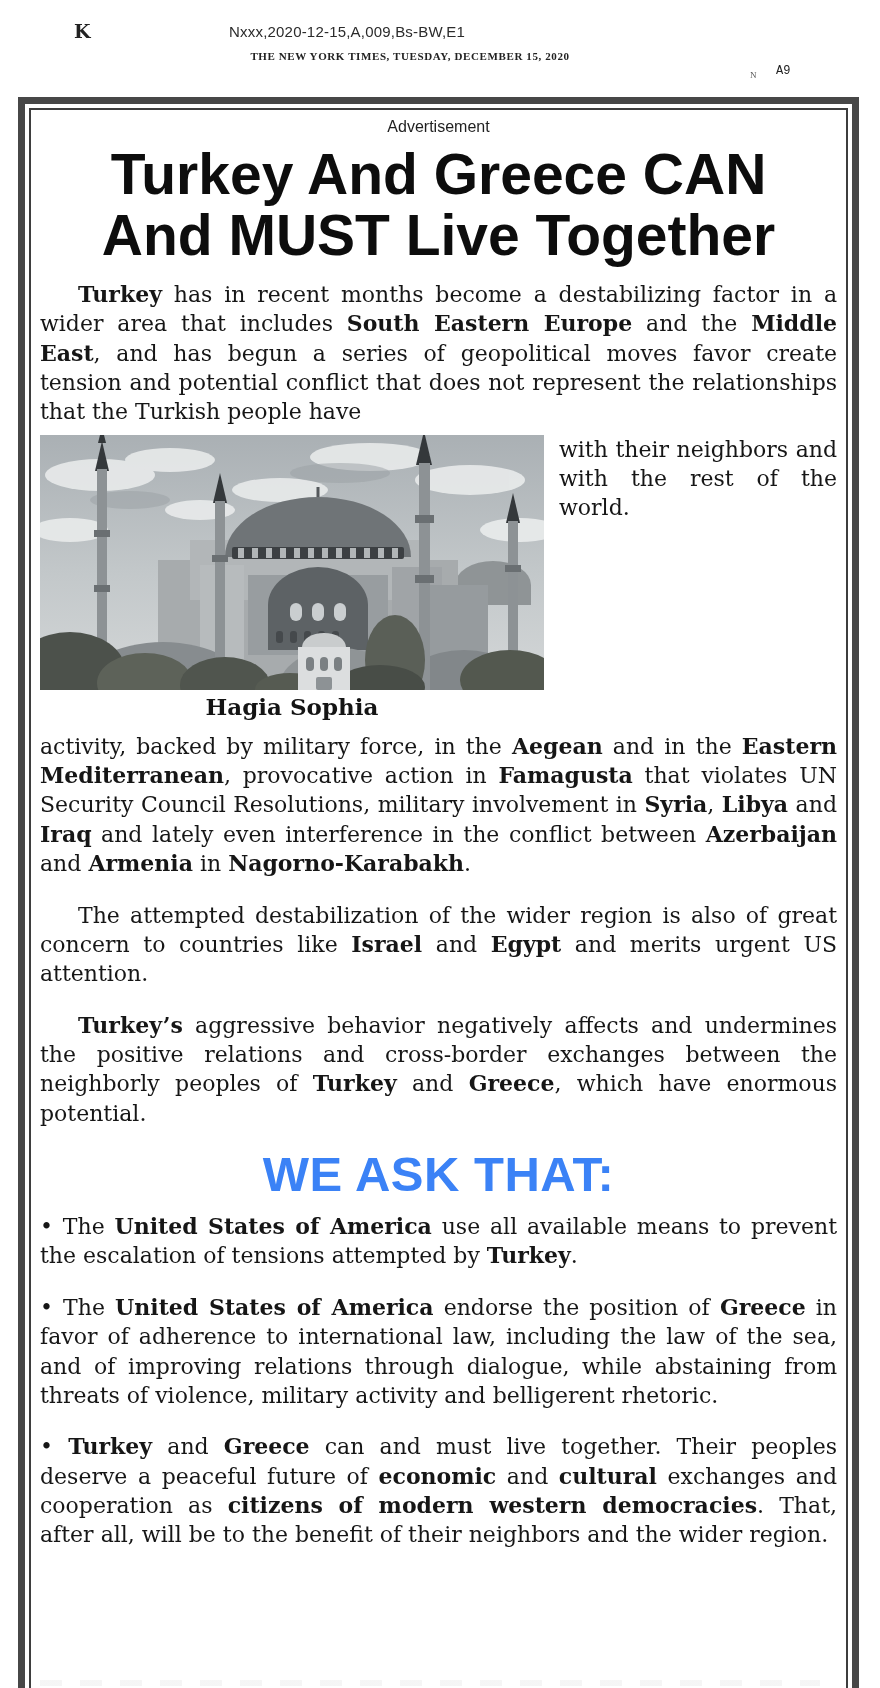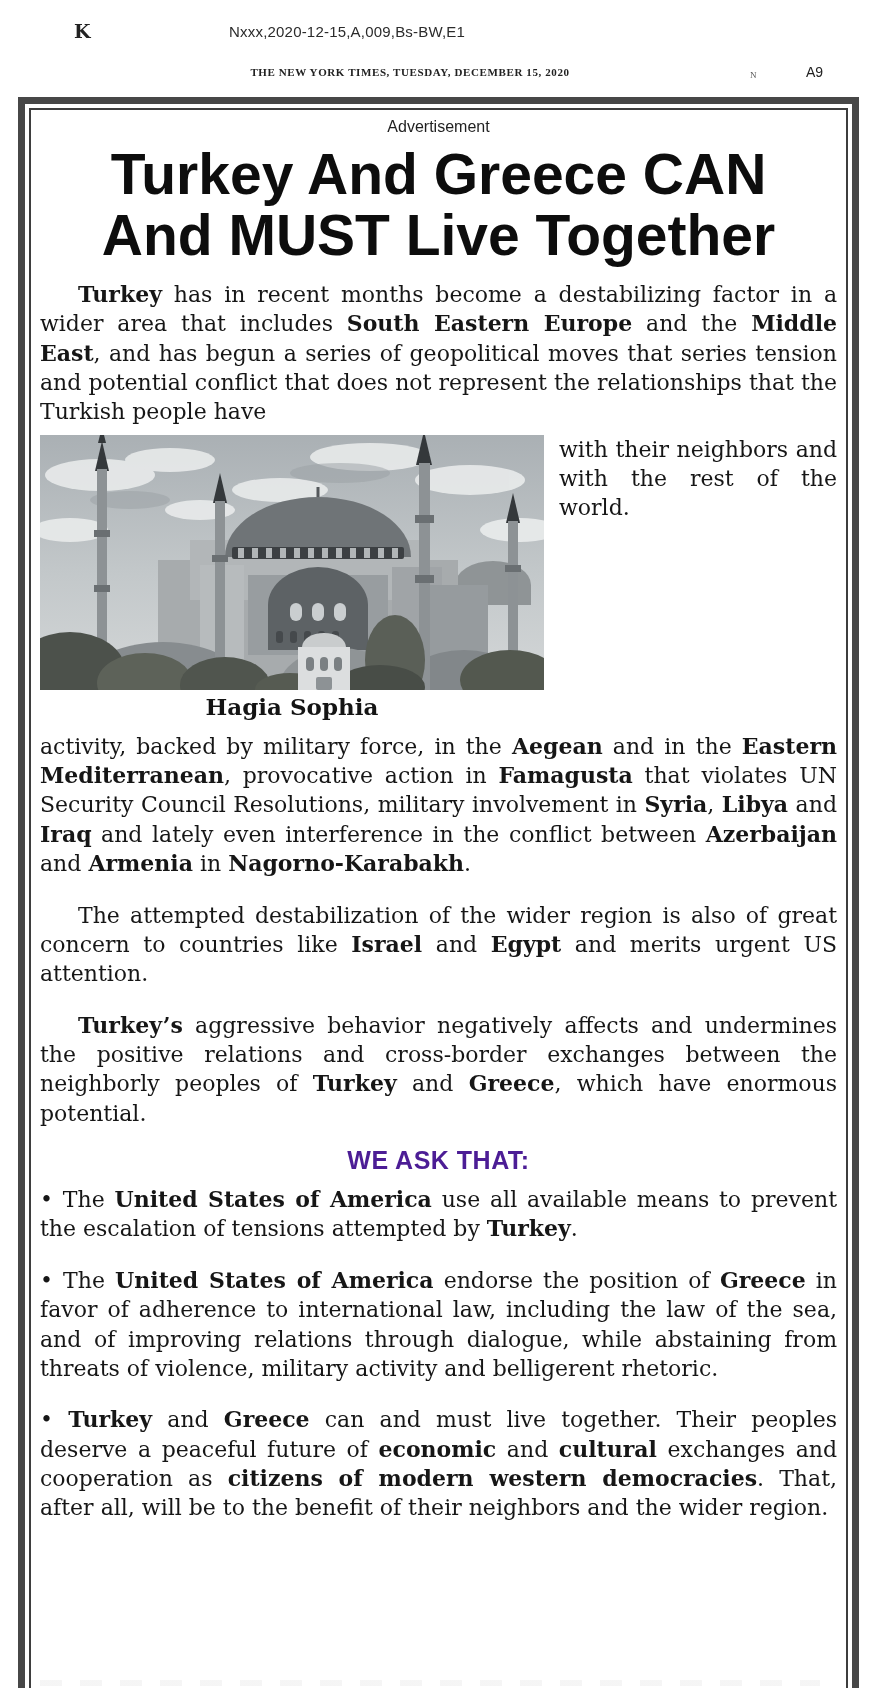--- a/index.html
+++ b/index.html
@@ -3,24 +3,24 @@
 <meta charset="utf-8">
 <style>
   html,body{margin:0;padding:0;}
   body{
     width:880px;height:1688px;position:relative;background:#ffffff;
     font-family:"DejaVu Serif", serif;color:#1a1a1a;overflow:hidden;
   }
   
   .hdr-edition{position:absolute;left:74px;top:20px;font-family:"DejaVu Serif",serif;font-size:19px;font-weight:bold;color:#222;}
   .hdr-slug{position:absolute;left:229px;top:23px;font-family:Liberation Sans, sans-serif;font-size:15px;color:#2b2b2b;letter-spacing:.2px;}
-  .hdr-masthead{position:absolute;left:0;top:66px;width:820px;text-align:center;
+  .hdr-masthead{position:absolute;left:0;top:50px;width:820px;text-align:center;
     font-family:"Liberation Serif",serif;font-size:11px;letter-spacing:.6px;color:#222;font-weight:bold;}
   .hdr-n{position:absolute;left:750px;top:70px;font-family:"Liberation Serif",serif;font-size:9px;color:#555;}
-  .hdr-page{position:absolute;left:806px;top:64px;font-family:Liberation Sans, sans-serif;font-size:14px;color:#222;}
+  .hdr-page{position:absolute;left:776px;top:64px;font-family:Liberation Mono, monospace;font-size:12px;color:#222;}
 
   
   .ad{position:absolute;left:18px;top:97px;width:841px;height:1660px;
       border:7px solid #474747;box-sizing:border-box;background:#fff;}
   .ad-inner{position:absolute;top:4px;left:4px;right:4px;bottom:4px;border:2px solid #3e3e3e;
       box-sizing:border-box;padding:6px 9px 0 9px;overflow:hidden;}
 
   .ad-label{font-family:"Liberation Sans",sans-serif;font-size:16px;color:#1f1f1f;text-align:center;margin:2px 0 8px;}
   .headline{font-family:Liberation Sans, sans-serif;font-weight:bold;font-size:57px;line-height:1.07;
       text-align:center;color:#0d0d0d;letter-spacing:0px;margin:0 0 14px;}
@@ -29,21 +29,21 @@
   .mt{margin-top:22px;}
   .mt-sm{margin-top:12px;}
 
   
   .photo-row{display:flex;gap:15px;margin-top:8px;}
   .figure{width:504px;flex:0 0 504px;}
   .photo-box{width:504px;height:255px;background:#b9bec1;position:relative;overflow:hidden;}
   .caption{font-size:23px;font-weight:bold;text-align:center;color:#141414;margin-top:3px;}
   .col-right{flex:1;min-width:0;}
 
-  .ask-heading{font-family:"Liberation Sans",sans-serif;font-weight:bold;font-size:25px;color:#4c1d95;
+  .ask-heading{font-family:"Liberation Sans",sans-serif;font-weight:bold;font-size:49px;color:#3b82f6;
       text-align:center;letter-spacing:.5px;margin:18px 0 10px;}
 
   
   .scan-noise{position:absolute;left:40px;right:60px;bottom:2px;height:6px;
       background:repeating-linear-gradient(90deg,#f3f3f3 0 22px,#ffffff 22px 40px);opacity:.8;}
 </style>
 </head>
 <body>
 
 <div class="hdr-edition">K</div>
@@ -55,21 +55,21 @@
 <div class="ad">
   <div class="ad-inner">
 
     <div class="ad-label">Advertisement</div>
 
     <div class="headline">
       <div>Turkey And Greece CAN</div>
       <div>And MUST Live Together</div>
     </div>
 
-    <p class="body-p indent"><b>Turkey</b><span> has in recent months become a destabilizing factor in a wider area that includes </span><b>South Eastern Europe</b><span> and the </span><b>Middle East</b><span>, and has begun a series of geopolitical moves that series tension and potential conflict that does not represent the relationships that the Turkish people have</span></p>
+    <p class="body-p indent"><b>Turkey</b><span> has in recent months become a destabilizing factor in a wider area that includes </span><b>South Eastern Europe</b><span> and the </span><b>Middle East</b><span>, and has begun a series of geopolitical moves favor create tension and potential conflict that does not represent the relationships that the Turkish people have</span></p>
 
     <div class="photo-row">
       <div class="figure">
         <div class="photo-box">
           
           <svg width="504" height="255" viewBox="0 0 504 255">
             <defs>
               <linearGradient id="sky" x1="0" y1="0" x2="0" y2="1">
                 <stop offset="0" stop-color="#aab0b4"></stop>
                   <stop offset=".55" stop-color="#c3c8ca"></stop>

